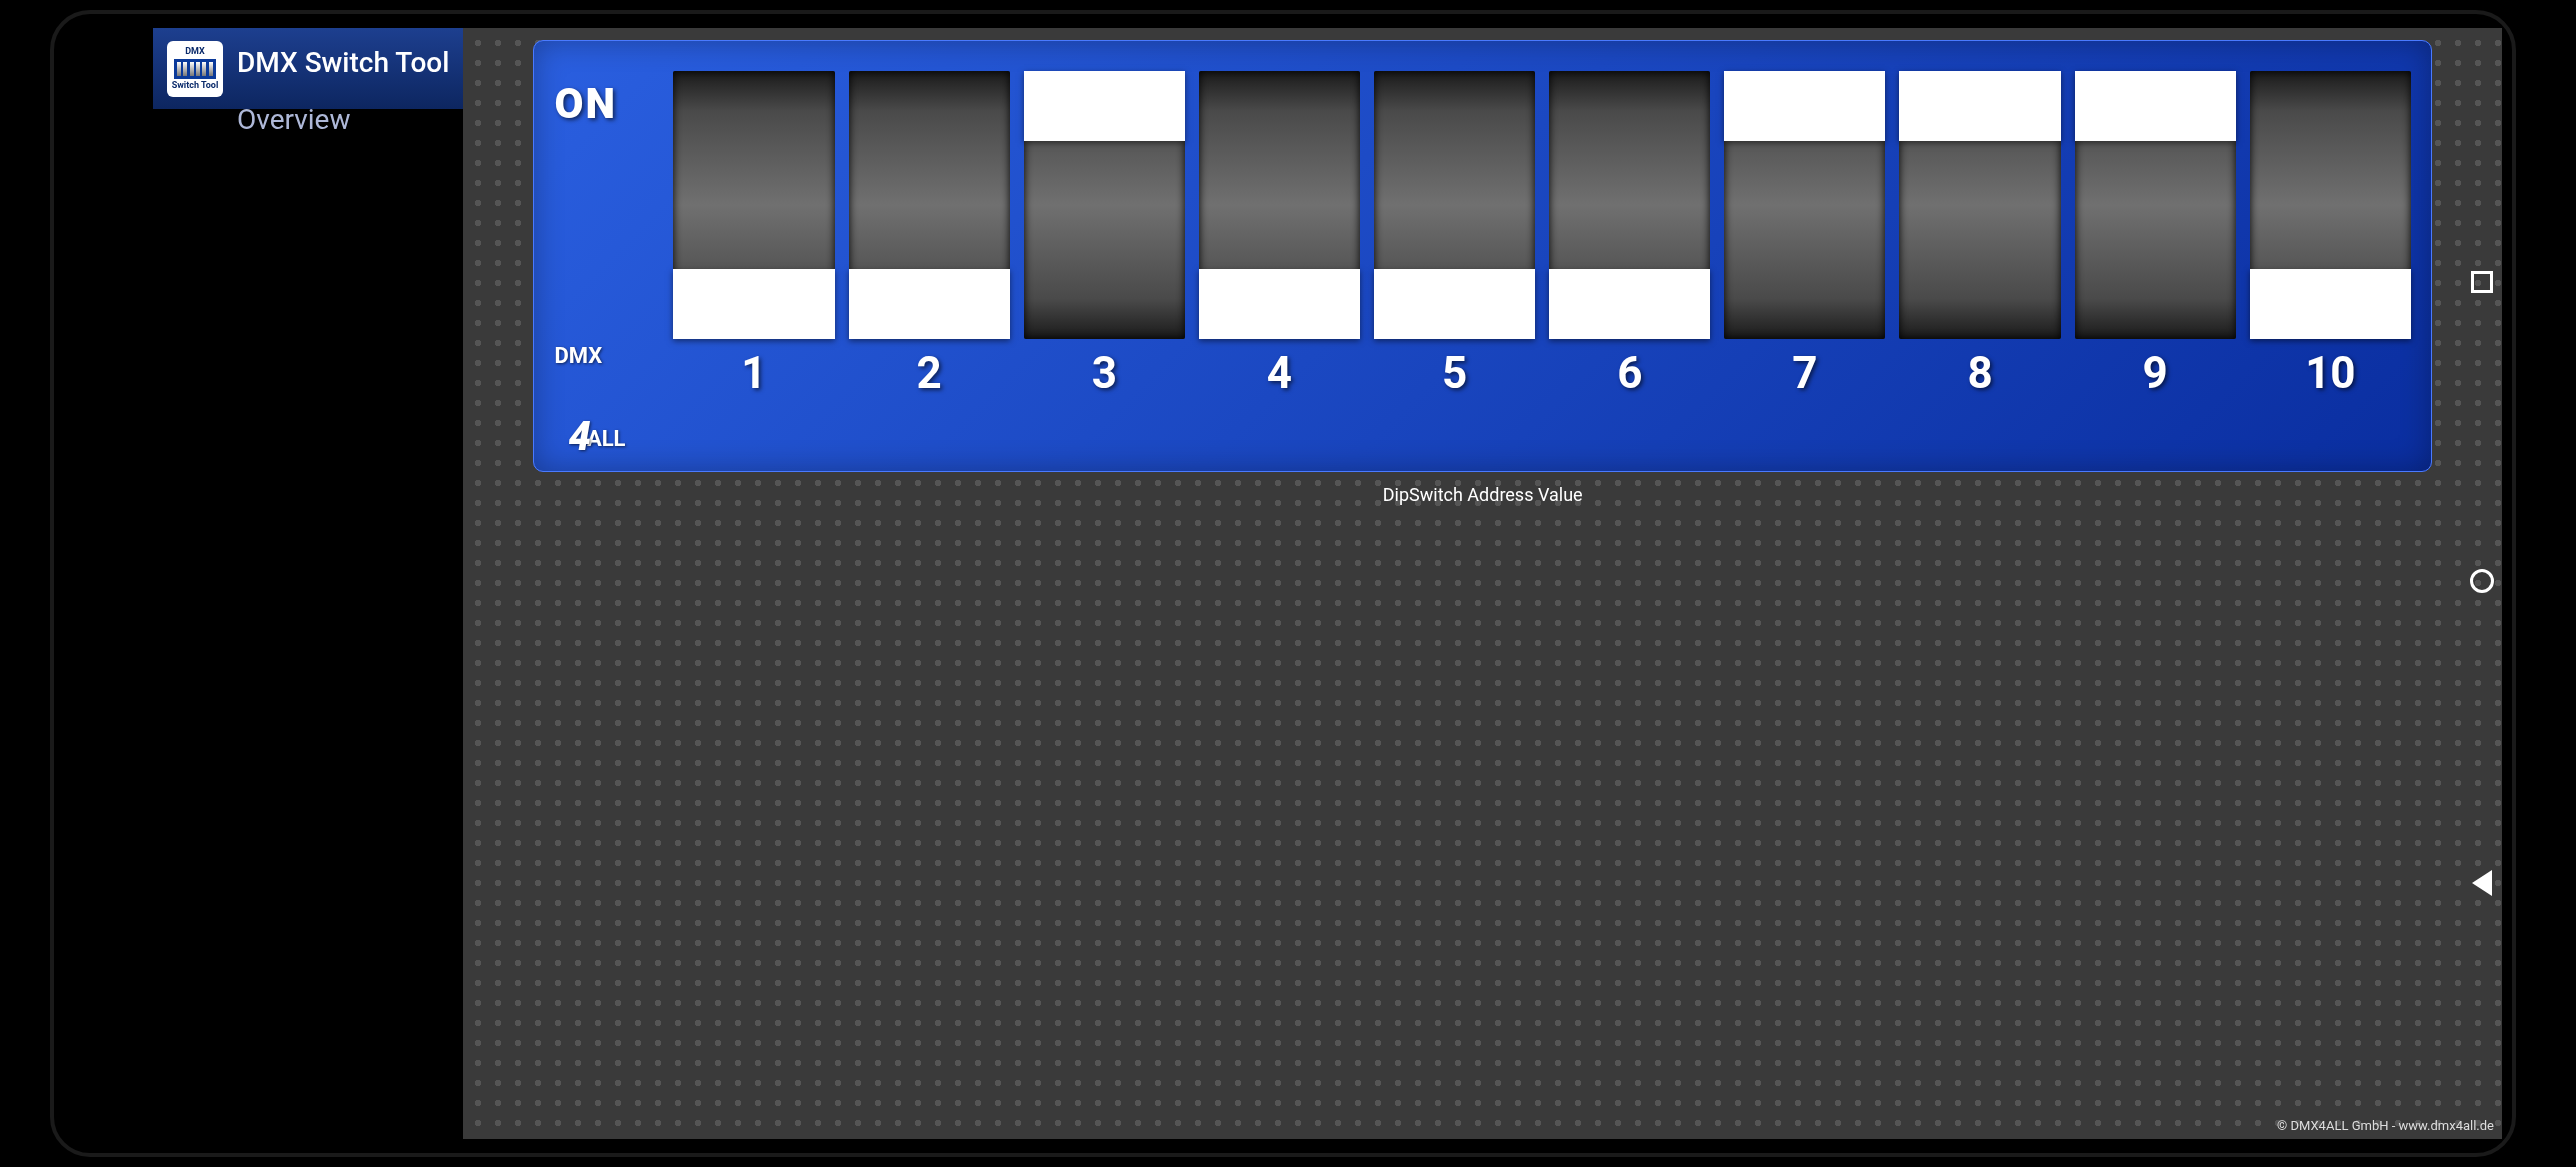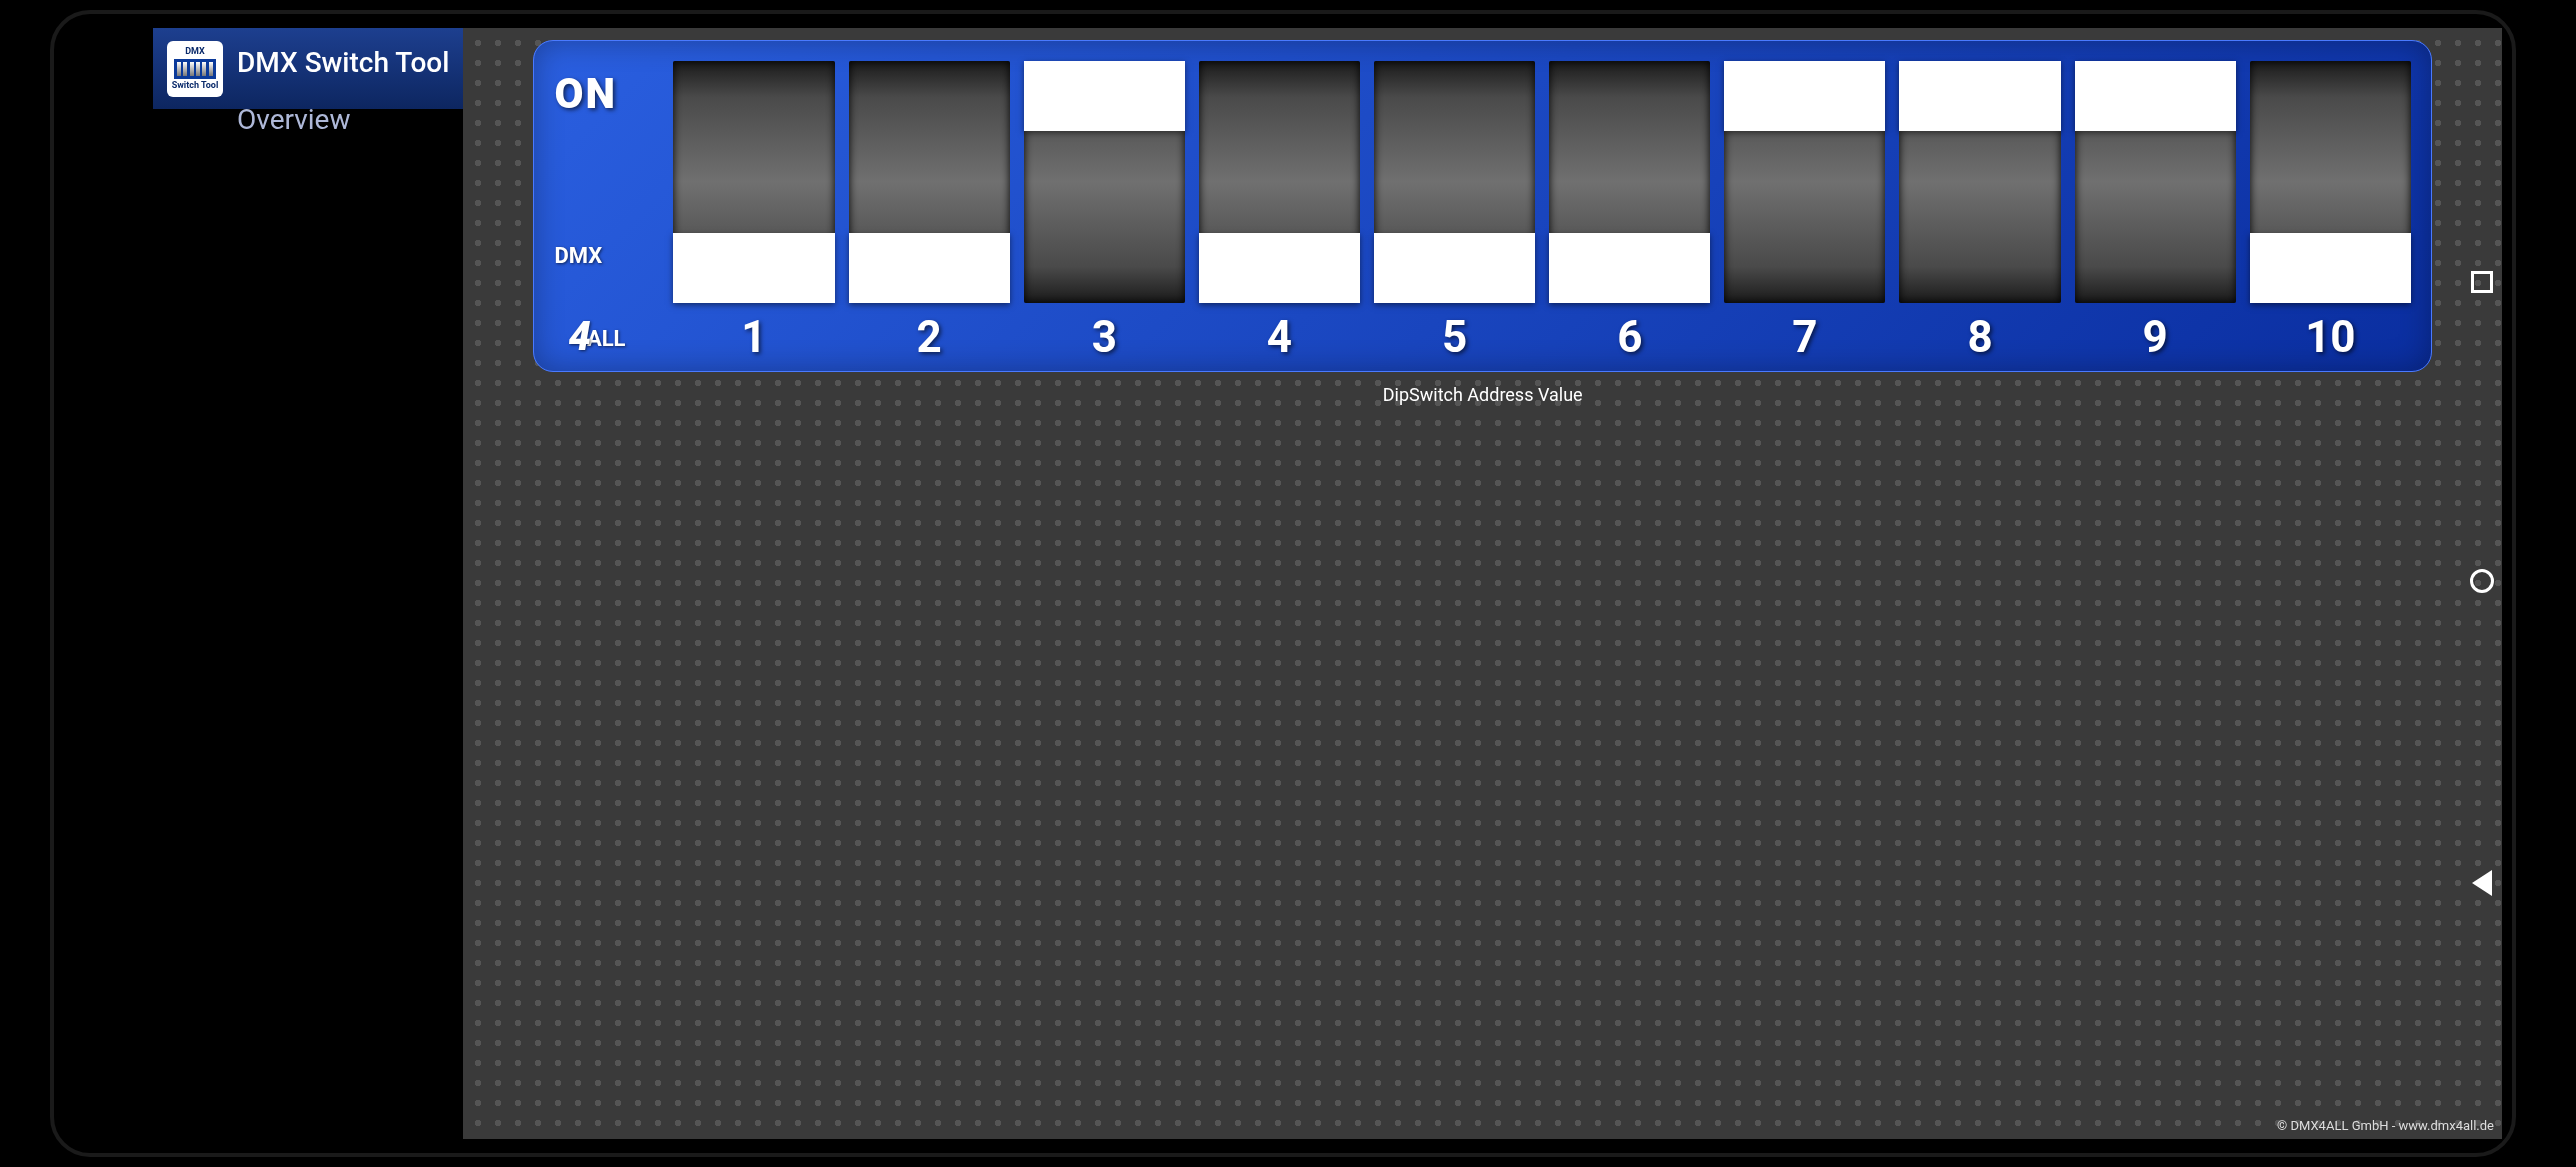--- a/index.html
+++ b/index.html
@@ -85,27 +85,27 @@
     background-image: radial-gradient(#555 3px, transparent 3px);
     background-size: 20px 20px;
     background-position: 5px 5px;
     position: relative;
     padding: 12px 70px 0 70px;
     display: flex; flex-direction: column;
   }
 
   .dip-panel {
     background: linear-gradient(135deg, #2a5fe0, #0a2ea0);
-    border-radius: 20px;
+    border-radius: 10px;
     border: 1px solid #4a7aff;
     box-shadow: inset 0 0 30px rgba(0,0,0,.3);
-    height: 332px;
+    height: 432px;
     display: flex;
     align-items: stretch;
-    padding: 20px 20px 8px 20px;
+    padding: 30px 20px 8px 20px;
     gap: 10px;
   }
   .dip-left {
     width: 109px;
     display: flex; flex-direction: column;
     justify-content: space-between;
     padding: 8px 0 10px 0;
   }
   .on-label {
     color: #fff; font-weight: 900; font-size: 42px;

